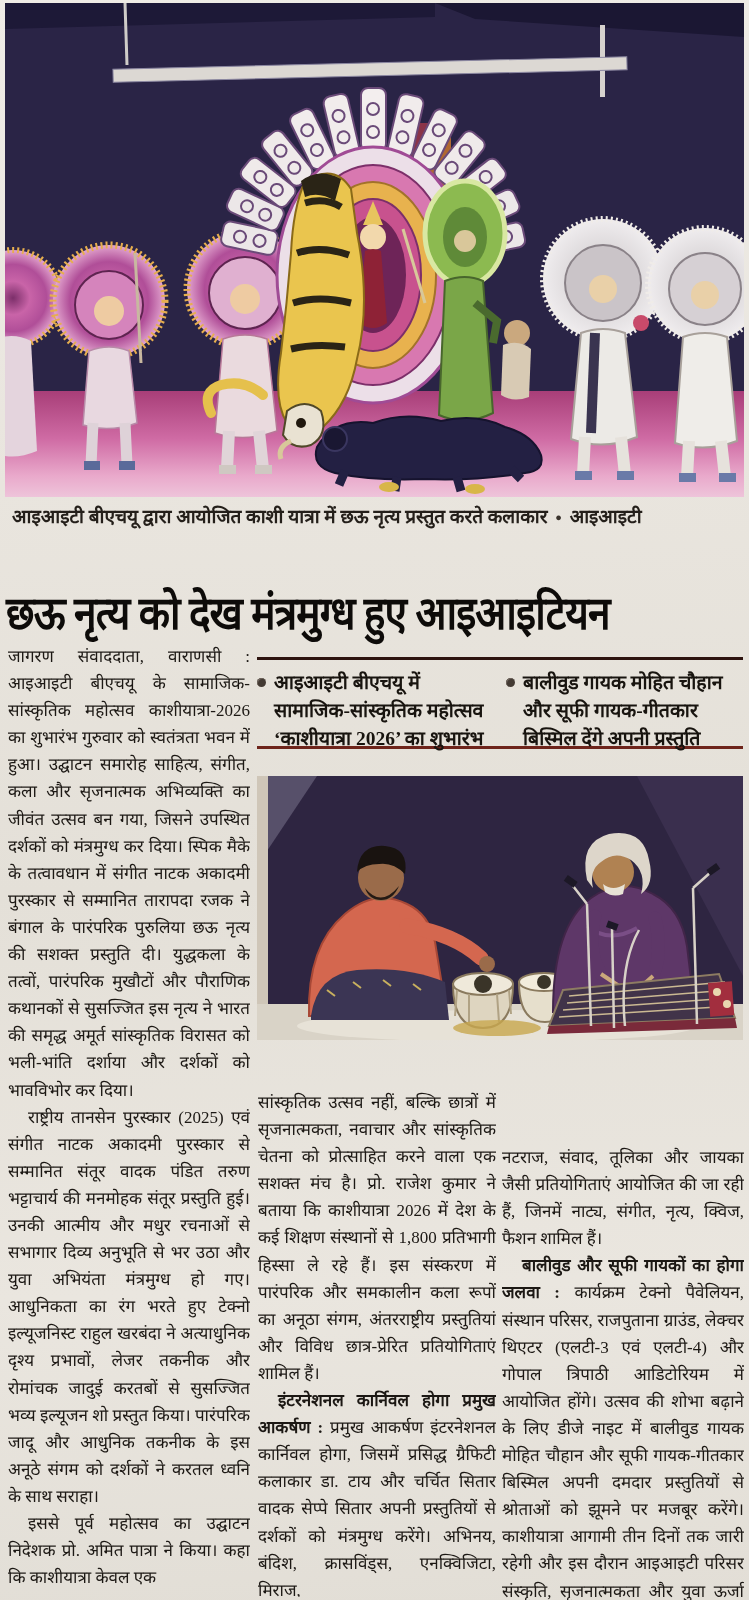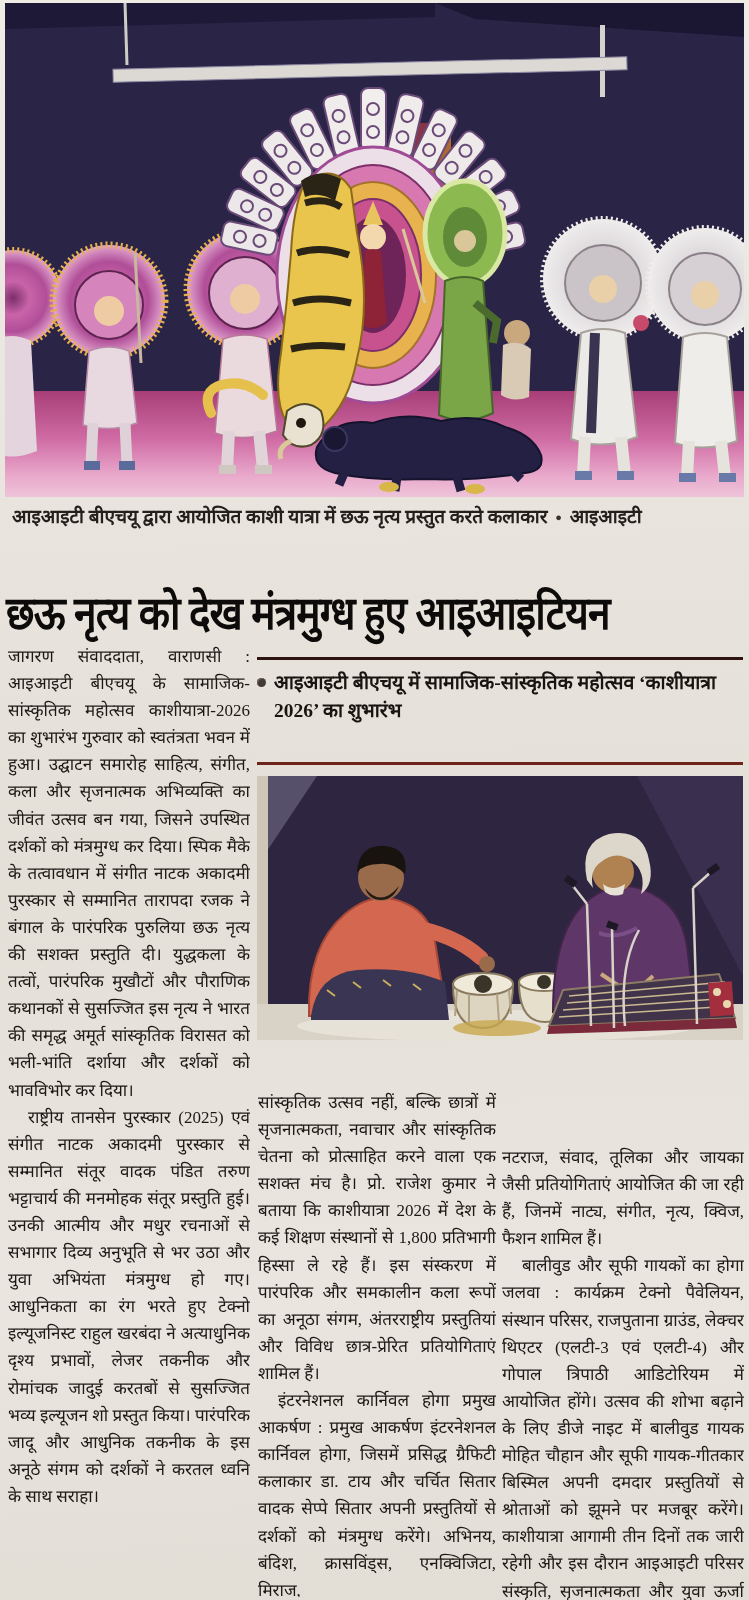--- a/index.html
+++ b/index.html
@@ -22,23 +22,23 @@
   .body-col{
     position:absolute;top:643px;font-size:17px;line-height:27.1px;
     text-align:justify;overflow:hidden;
   }
   .col1{left:8px;width:242px;height:954px;}
   .col2{left:258px;top:1089px;width:238px;height:508px;}
   .col3{left:502px;top:1144px;width:242px;height:508px;}
   .body-col p{margin:0;}
   .body-col p.indent{text-indent:20px;}
   .dateline{font-weight:normal;}
-  .subhead{font-weight:normal;}
+  .subhead{font-weight:bold;}
   .highlight-box{
-    position:absolute;left:257px;top:657px;width:486px;height:108px;
+    position:absolute;left:257px;top:657px;width:486px;height:92px;
     border-top:3px solid #2e1410;border-bottom:3px solid #6e241b;
     display:flex;gap:12px;padding-top:9px;box-sizing:border-box;
   }
   .highlight-item{flex:1;display:flex;gap:8px;font-weight:bold;font-size:19.5px;line-height:28px;color:#18140f;}
   .hl-dot{flex:0 0 auto;width:9px;height:9px;border-radius:50%;background:#433a33;box-shadow:inset 1px 1px 0 #6e645c;margin-top:9px;}
   .photo-mid{position:absolute;left:257px;top:776px;width:486px;height:264px;}
   .caption-mid{position:absolute;left:260px;top:1047px;width:482px;}
 </style>
 </head>
 <body>
@@ -247,26 +247,31 @@
     <span>आइआइटी बीएचयू द्वारा आयोजित काशी यात्रा में छऊ नृत्य प्रस्तुत करते कलाकार</span>
     <span class="dot">●</span>
     <span>आइआइटी</span>
   </div>
 
   <h1 class="headline">छऊ नृत्य को देख मंत्रमुग्ध हुए आइआइटियन</h1>
 
   <div class="body-col col1">
     <p><span class="dateline">जागरण संवाददाता, वाराणसी :</span> <span>आइआइटी बीएचयू के सामाजिक-सांस्कृतिक महोत्सव काशीयात्रा-2026 का शुभारंभ गुरुवार को स्वतंत्रता भवन में हुआ। उद्घाटन समारोह साहित्य, संगीत, कला और सृजनात्मक अभिव्यक्ति का जीवंत उत्सव बन गया, जिसने उपस्थित दर्शकों को मंत्रमुग्ध कर दिया। स्पिक मैके के तत्वावधान में संगीत नाटक अकादमी पुरस्कार से सम्मानित तारापदा रजक ने बंगाल के पारंपरिक पुरुलिया छऊ नृत्य की सशक्त प्रस्तुति दी। युद्धकला के तत्वों, पारंपरिक मुखौटों और पौराणिक कथानकों से सुसज्जित इस नृत्य ने भारत की समृद्ध अमूर्त सांस्कृतिक विरासत को भली-भांति दर्शाया और दर्शकों को भावविभोर कर दिया।</span></p>
     <p class="indent">राष्ट्रीय तानसेन पुरस्कार (2025) एवं संगीत नाटक अकादमी पुरस्कार से सम्मानित संतूर वादक पंडित तरुण भट्टाचार्य की मनमोहक संतूर प्रस्तुति हुई। उनकी आत्मीय और मधुर रचनाओं से सभागार दिव्य अनुभूति से भर उठा और युवा अभियंता मंत्रमुग्ध हो गए। आधुनिकता का रंग भरते हुए टेक्नो इल्यूजनिस्ट राहुल खरबंदा ने अत्याधुनिक दृश्य प्रभावों, लेजर तकनीक और रोमांचक जादुई करतबों से सुसज्जित भव्य इल्यूजन शो प्रस्तुत किया। पारंपरिक जादू और आधुनिक तकनीक के इस अनूठे संगम को दर्शकों ने करतल ध्वनि के साथ सराहा।</p>
+    <p class="indent">इससे पूर्व महोत्सव का उद्घाटन निदेशक प्रो. अमित पात्रा ने किया। कहा कि काशीयात्रा केवल एक</p>
   </div>
 
   <div class="highlight-box">
     <div class="highlight-item">
       <span class="hl-dot"></span>
       <span>आइआइटी बीएचयू में सामाजिक-सांस्कृतिक महोत्सव ‘काशीयात्रा 2026’ का शुभारंभ</span>
+    </div>
+    <div class="highlight-item">
+      <span class="hl-dot"></span>
+      <span>बालीवुड गायक मोहित चौहान और सूफी गायक-गीतकार बिस्मिल देंगे अपनी प्रस्तुति</span>
     </div>
   </div>
 
   <div class="photo-mid">
     <svg viewBox="0 0 486 264" preserveAspectRatio="none">
       <rect width="486" height="264" fill="#2e2541"></rect>
       <polygon points="486,0 486,200 380,0" fill="#3a2f4e"></polygon>
       <polygon points="0,0 60,0 0,90" fill="#57506a"></polygon>
       <rect x="0" y="0" width="11" height="264" fill="#cfc6b8"></rect>
       <rect x="0" y="228" width="486" height="36" fill="#d9d3c7"></rect>

